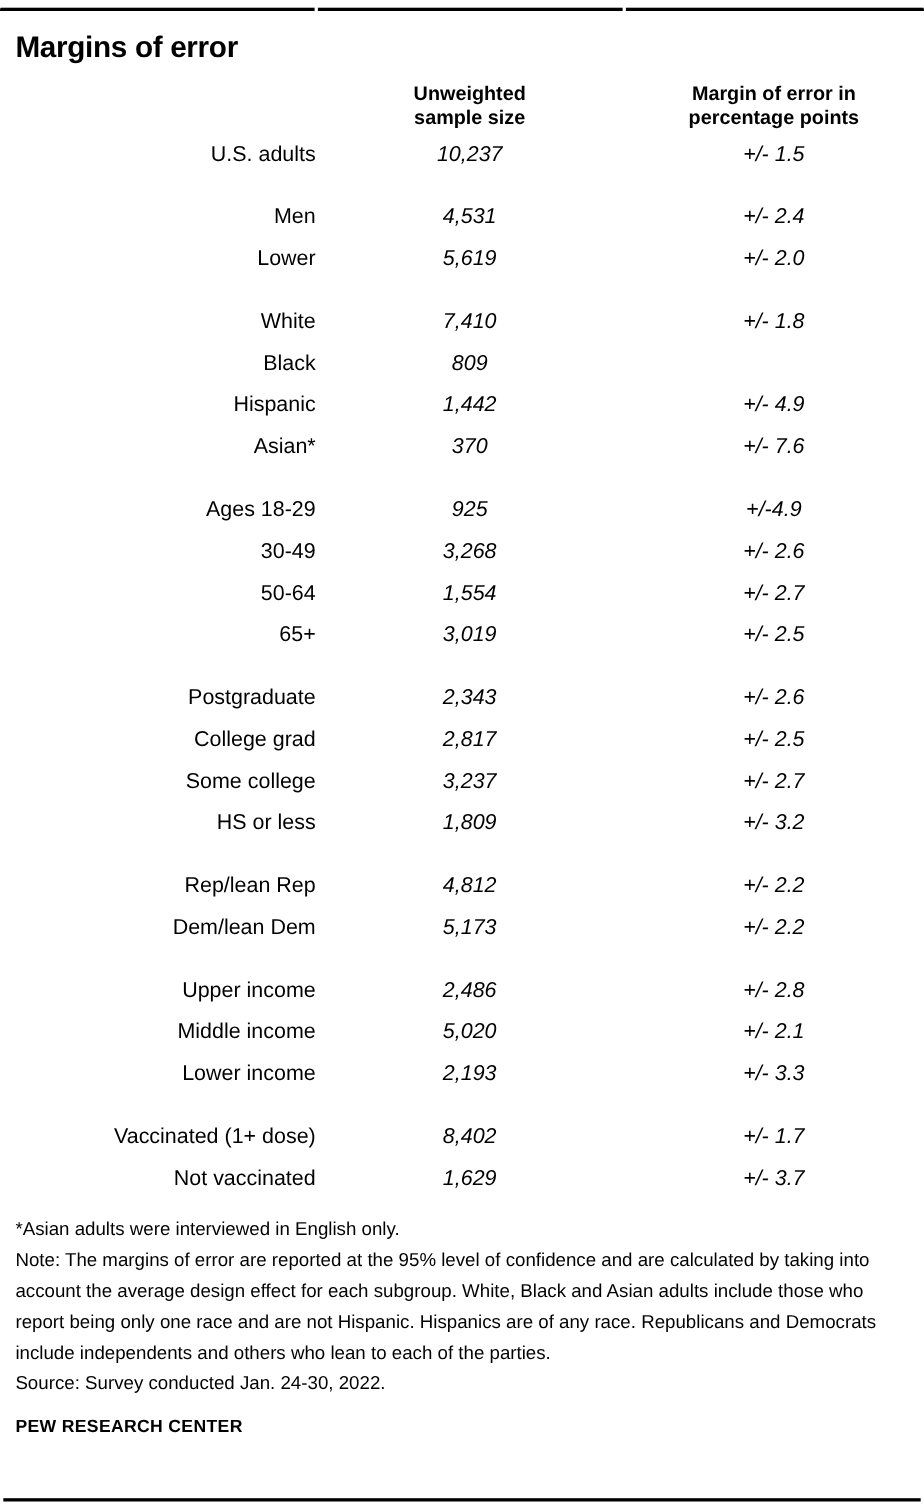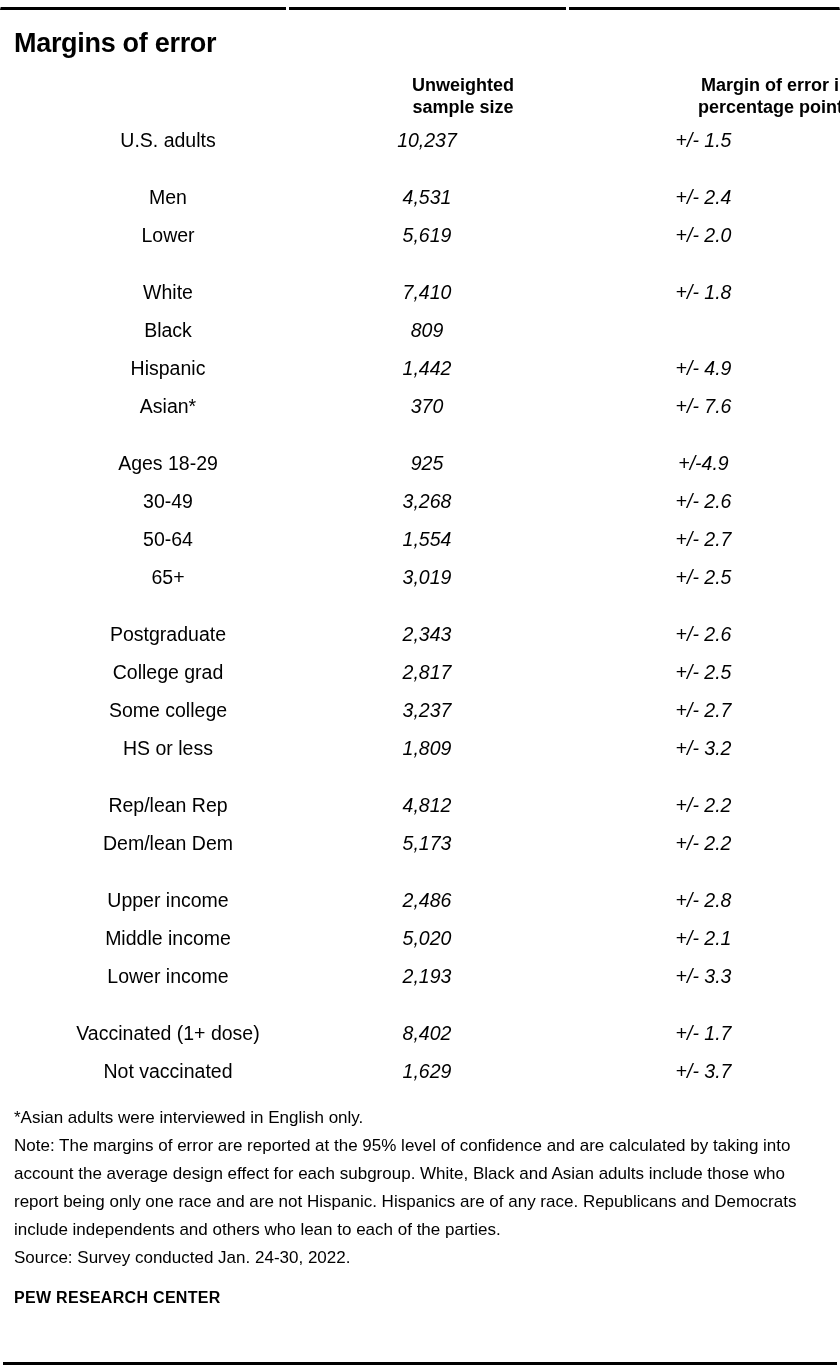--- a/index.html
+++ b/index.html
@@ -31,21 +31,20 @@
     font-weight: bold;
     letter-spacing: -0.3px;
     line-height: 1.1;
   }
 
   .grid {
     display: grid;
     grid-template-columns: 273px 280px 273px;
     padding-left: 14px;
     box-sizing: border-box;
-    gap: 36px;
   }
   .header-row {
     margin-top: 15px;
     align-items: end;
   }
   .col-header {
     font-size: 18px;
     font-weight: bold;
     text-align: center;
     line-height: 22px;
@@ -54,21 +53,21 @@
   .row {
     display: grid;
     grid-template-columns: 273px 280px 273px;
     padding-left: 14px;
     box-sizing: border-box;
     height: 38px;
     align-items: center;
     font-size: 19.5px;
   }
   .row-group + .row-group { margin-top: 19px; }
-  .cell-label { text-align: center; margin-left: 35px; }
+  .cell-label { text-align: right; margin-left: 35px; }
   .cell-size, .cell-moe { text-align: center; font-style: italic; }
 
   .notes {
     margin: 13px 14px 0 14px;
     width: 812px;
     font-size: 17px;
     line-height: 28px;
   }
   .notes p { margin: 0; }
 

